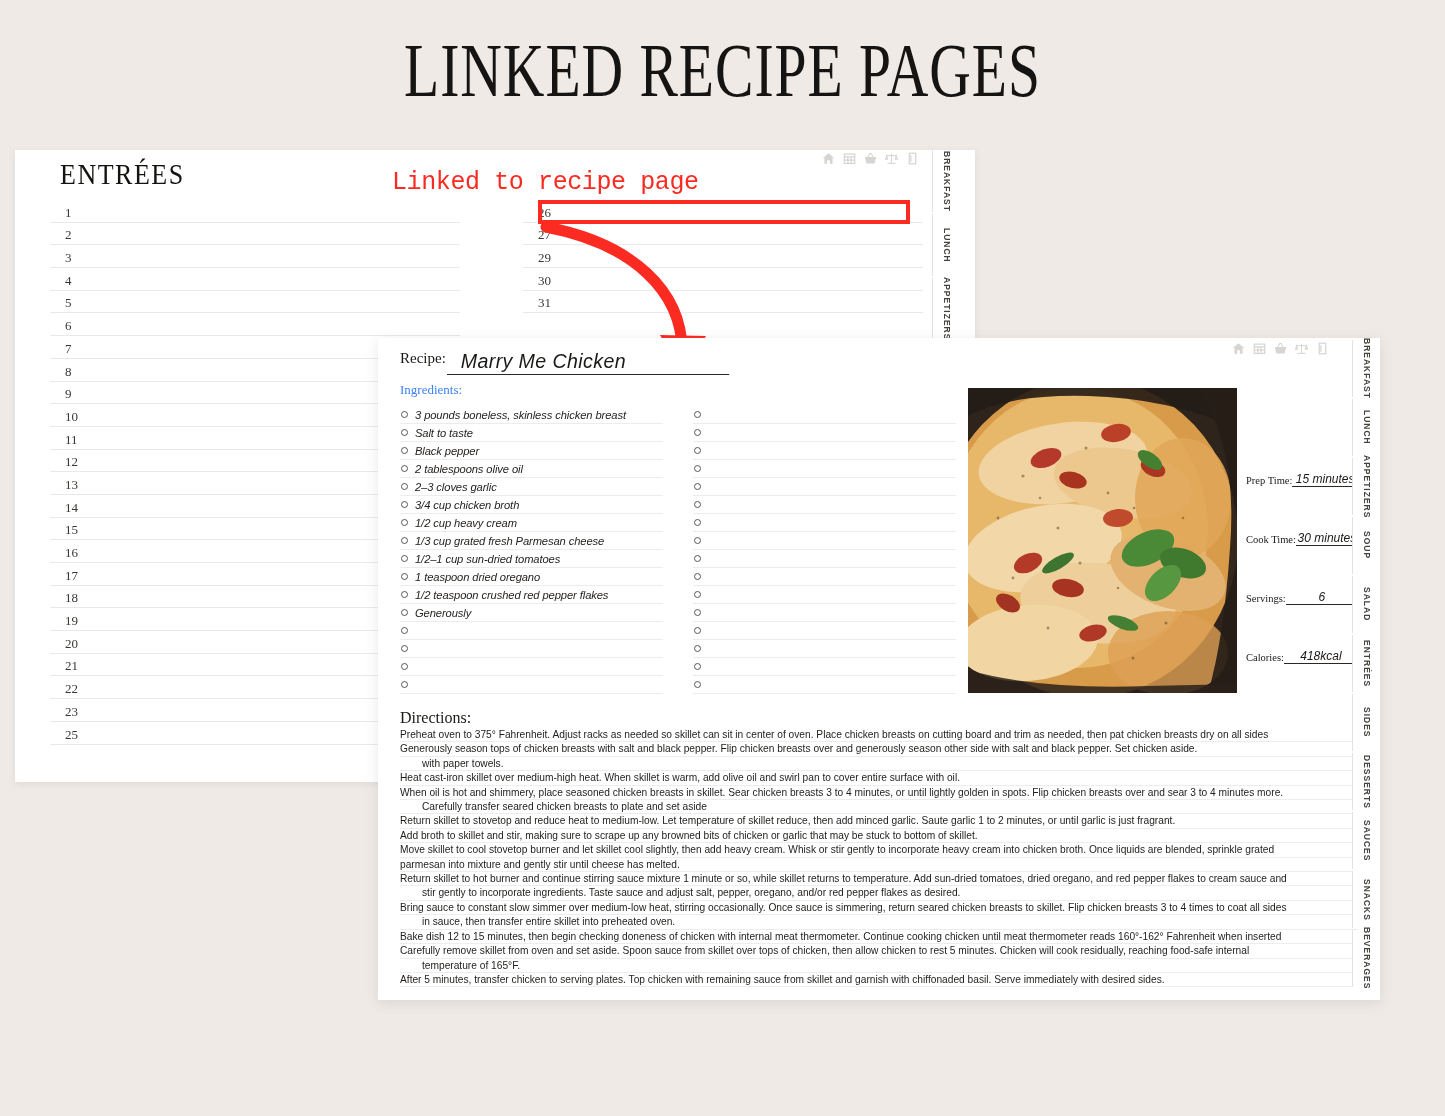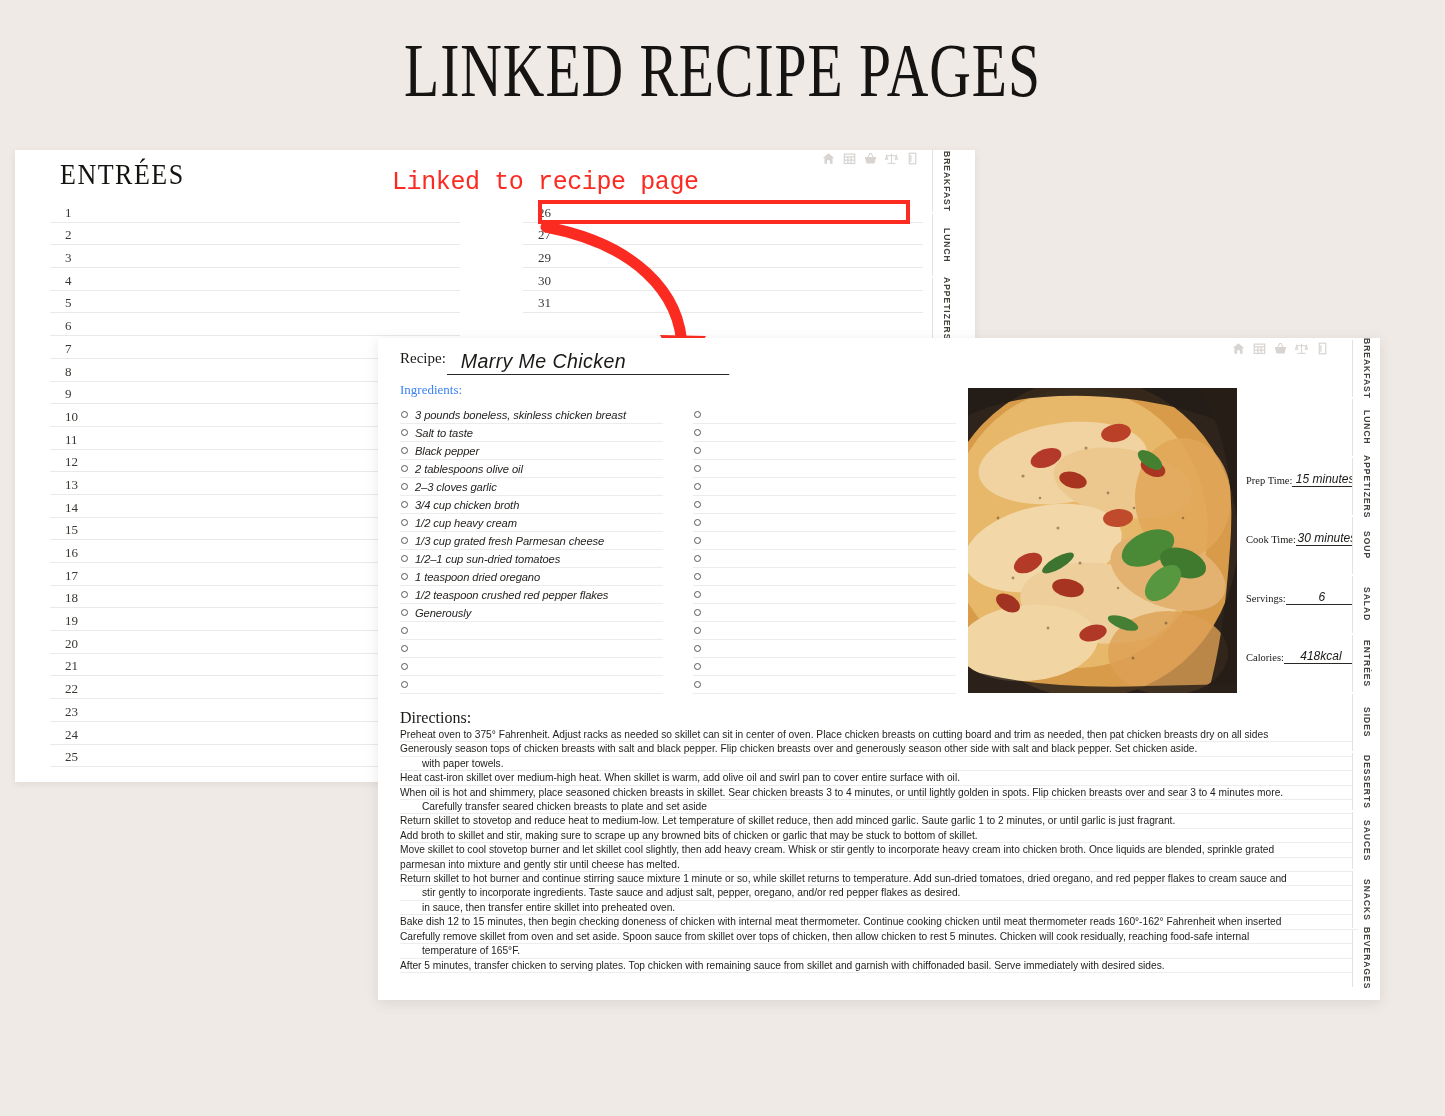--- a/index.html
+++ b/index.html
@@ -365,23 +365,20 @@
         <span class="n">20</span>
       </div>
       <div class="num-row">
         <span class="n">21</span>
       </div>
       <div class="num-row">
         <span class="n">22</span>
       </div>
       <div class="num-row">
         <span class="n">23</span>
-      </div>
-      <div class="num-row">
-        <span class="n">24</span>
       </div>
       <div class="num-row">
         <span class="n">25</span>
       </div>
     </div>
   <div class="num-col" id="num-col-right">
       <div class="num-row">
         <span class="n">26</span>
       </div>
       <div class="num-row">
@@ -687,20 +684,21 @@
       <div class="dir-row indent">with paper towels.</div>
       <div class="dir-row">Heat cast-iron skillet over medium-high heat. When skillet is warm, add olive oil and swirl pan to cover entire surface with oil.</div>
       <div class="dir-row">When oil is hot and shimmery, place seasoned chicken breasts in skillet. Sear chicken breasts 3 to 4 minutes, or until lightly golden in spots. Flip chicken breasts over and sear 3 to 4 minutes more.</div>
       <div class="dir-row indent">Carefully transfer seared chicken breasts to plate and set aside</div>
       <div class="dir-row">Return skillet to stovetop and reduce heat to medium-low. Let temperature of skillet reduce, then add minced garlic. Saute garlic 1 to 2 minutes, or until garlic is just fragrant.</div>
       <div class="dir-row">Add broth to skillet and stir, making sure to scrape up any browned bits of chicken or garlic that may be stuck to bottom of skillet.</div>
       <div class="dir-row">Move skillet to cool stovetop burner and let skillet cool slightly, then add heavy cream. Whisk or stir gently to incorporate heavy cream into chicken broth. Once liquids are blended, sprinkle grated</div>
       <div class="dir-row">parmesan into mixture and gently stir until cheese has melted.</div>
       <div class="dir-row">Return skillet to hot burner and continue stirring sauce mixture 1 minute or so, while skillet returns to temperature. Add sun-dried tomatoes, dried oregano, and red pepper flakes to cream sauce and</div>
       <div class="dir-row indent">stir gently to incorporate ingredients. Taste sauce and adjust salt, pepper, oregano, and/or red pepper flakes as desired.</div>
+      <div class="dir-row">Bring sauce to constant slow simmer over medium-low heat, stirring occasionally. Once sauce is simmering, return seared chicken breasts to skillet. Flip chicken breasts 3 to 4 times to coat all sides</div>
       <div class="dir-row indent">in sauce, then transfer entire skillet into preheated oven.</div>
       <div class="dir-row">Bake dish 12 to 15 minutes, then begin checking doneness of chicken with internal meat thermometer. Continue cooking chicken until meat thermometer reads 160°-162° Fahrenheit when inserted</div>
       <div class="dir-row">Carefully remove skillet from oven and set aside. Spoon sauce from skillet over tops of chicken, then allow chicken to rest 5 minutes. Chicken will cook residually, reaching food-safe internal</div>
       <div class="dir-row indent">temperature of 165°F.</div>
       <div class="dir-row">After 5 minutes, transfer chicken to serving plates. Top chicken with remaining sauce from skillet and garnish with chiffonaded basil. Serve immediately with desired sides.</div>
     </div>
 </div>
 
 <div class="toolbar" id="toolbar-2">
     <span class="tb-ico">

